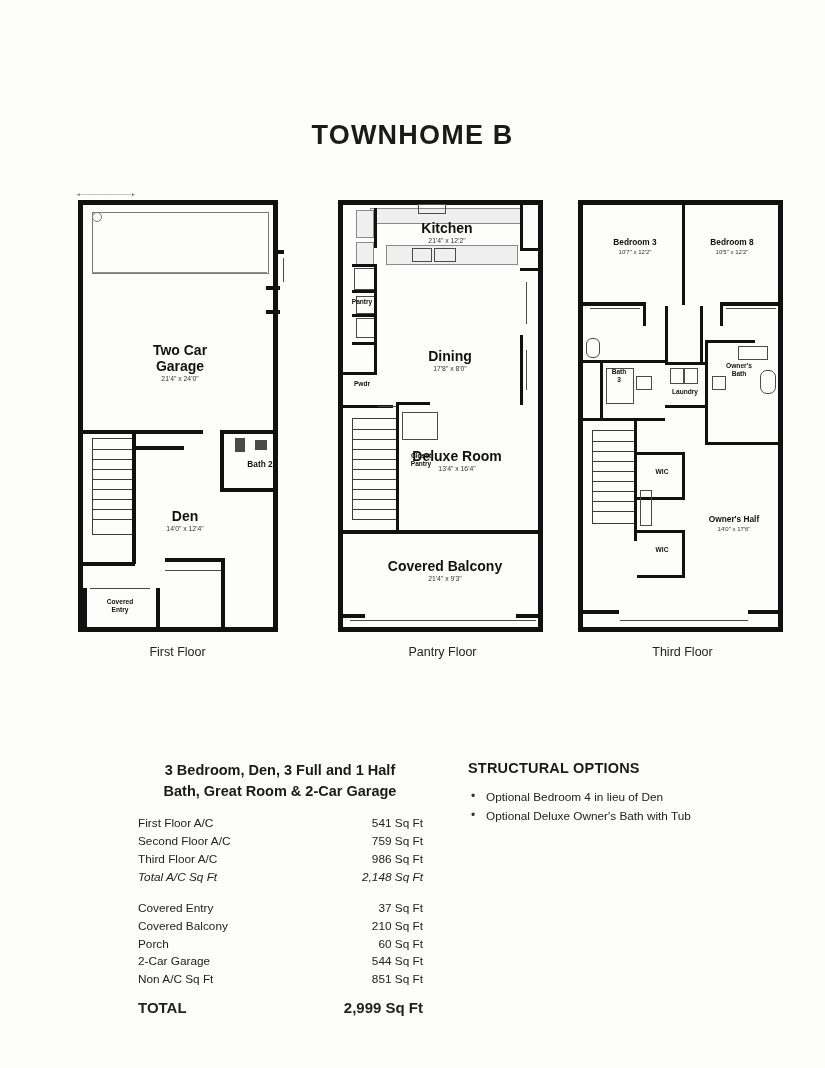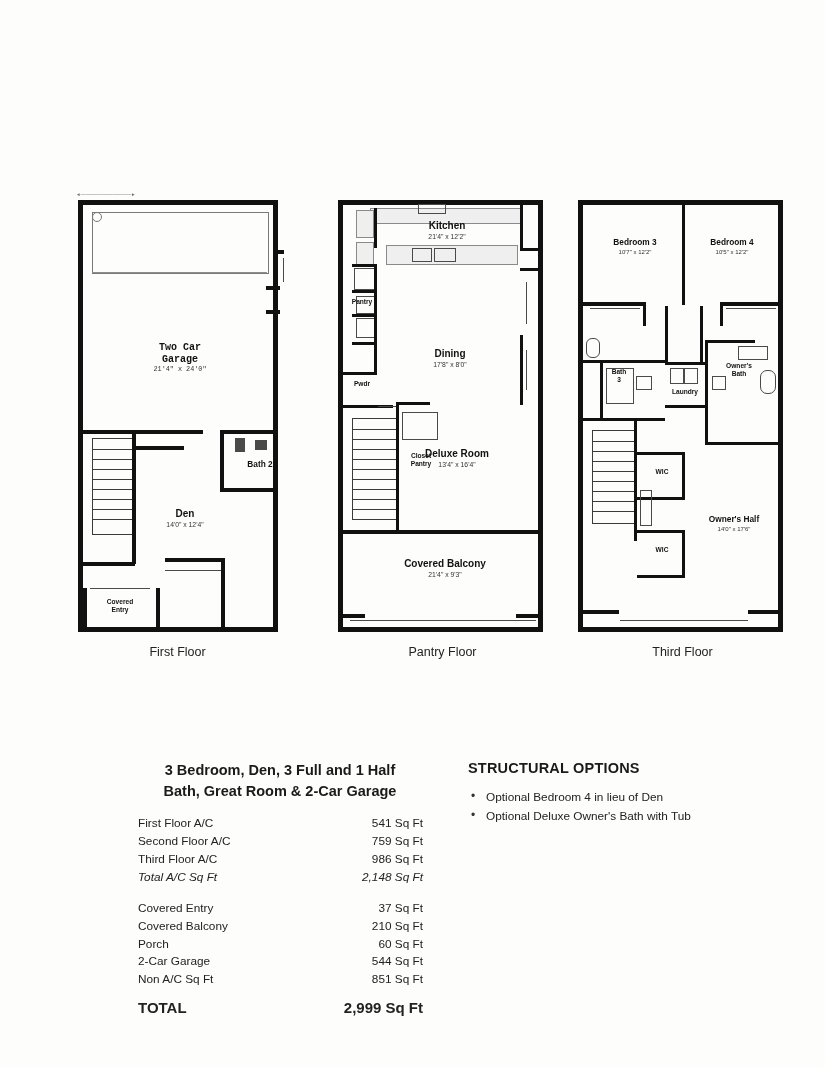--- a/index.html
+++ b/index.html
@@ -36,21 +36,21 @@
   
   .w{position:absolute;background:#111;} 
   .thin{position:absolute;background:#4a4a4a;}
   .hair{position:absolute;background:#8d8d8d;}
   .box{position:absolute;border:1px solid #7a7a7a;}
   .boxd{position:absolute;border:1px solid #4a4a4a;}
   .fill{position:absolute;background:#efefef;border:1px solid #8a8a8a;}
 
   
   .rm{position:absolute;text-align:center;line-height:1.15;}
-  .rm .n{font-size:10px;font-weight:bold;color:#111;display:block;}
+  .rm .n{font-size:14px;font-weight:bold;color:#111;display:block;}
   .rm .d{font-size:6.8px;color:#333;display:block;margin-top:1px;}
   .rm.sm .n{font-size:8.3px;font-weight:bold;text-align:center;}
   .rm.sm .d{font-size:6px;}
   .rm.xs .n{font-size:6.6px;font-weight:bold;}
 
   .tick{position:absolute;font-size:4.6px;color:#6d6d6d;}
 
   
   .stair{position:absolute;}
   .stair i{position:absolute;left:0;width:100%;height:1px;background:#3a3a3a;display:block;}
@@ -71,20 +71,21 @@
   .options h3{margin:0;font-size:14.5px;font-weight:bold;letter-spacing:.2px;}
   .options ul{margin:12px 0 0 0;padding:0;list-style:none;}
   .options li{position:relative;padding-left:18px;font-size:11.8px;line-height:1.6;color:#222;}
   .options li:before{content:"•";position:absolute;left:3px;top:-1px;font-size:12px;color:#333;}
 </style>
 </head>
 <body>
 
 <div class="page">
 
+  <div class="title">TOWNHOME B</div>
 
   <div class="plans">
 
     <div class="plan plan-1">
       <div class="canvas">
 
         <div class="w" style="left:8px;top:10px;width:200px;height:5px;"></div>
         <div class="w" style="left:8px;top:10px;width:5px;height:432px;"></div>
         <div class="w" style="left:203px;top:10px;width:5px;height:432px;"></div>
         <div class="w" style="left:8px;top:437px;width:200px;height:5px;"></div>
@@ -120,21 +121,21 @@
         <div class="thin" style="left:20px;top:398px;width:60px;height:1px;"></div>
         <div class="w" style="left:13px;top:398px;width:4px;height:44px;"></div>
         <div class="w" style="left:86px;top:398px;width:4px;height:44px;"></div>
         <div class="thin" style="left:95px;top:380px;width:56px;height:1px;"></div>
 
         <div class="w" style="left:208px;top:60px;width:6px;height:4px;"></div>
         <div class="w" style="left:196px;top:96px;width:14px;height:4px;"></div>
         <div class="w" style="left:196px;top:120px;width:14px;height:4px;"></div>
         <div class="thin" style="left:213px;top:68px;width:1px;height:24px;"></div>
 
-        <div class="rm" style="left:60px;top:152px;width:100px;font-family:Liberation Mono, monospace;">
+        <div class="rm" style="left:60px;top:152px;width:100px;">
           <span class="n">Two Car</span>
             <span class="n">Garage</span>
           <span class="d">21'4" x 24'0"</span>
         </div>
         <div class="rm sm" style="left:160px;top:270px;width:60px;">
           <span class="n">Bath 2</span>
         </div>
         <div class="rm" style="left:75px;top:318px;width:80px;">
           <span class="n">Den</span>
           <span class="d">14'0" x 12'4"</span>
@@ -298,21 +299,21 @@
 
         <div class="w" style="left:13px;top:420px;width:36px;height:4px;"></div>
         <div class="w" style="left:178px;top:420px;width:35px;height:4px;"></div>
         <div class="thin" style="left:50px;top:430px;width:128px;height:1px;"></div>
 
         <div class="rm sm" style="left:25px;top:48px;width:80px;">
           <span class="n">Bedroom 3</span>
           <span class="d">10'7" x 12'2"</span>
         </div>
         <div class="rm sm" style="left:122px;top:48px;width:80px;">
-          <span class="n">Bedroom 4</span>
+          <span class="n">Bedroom 8</span>
           <span class="d">10'5" x 12'2"</span>
         </div>
         <div class="rm xs" style="left:34px;top:178px;width:30px;">
           <span class="n">Bath</span>
             <span class="n">3</span>
         </div>
         <div class="rm xs" style="left:90px;top:198px;width:50px;">
           <span class="n">Laundry</span>
         </div>
         <div class="rm xs" style="left:142px;top:172px;width:54px;">

